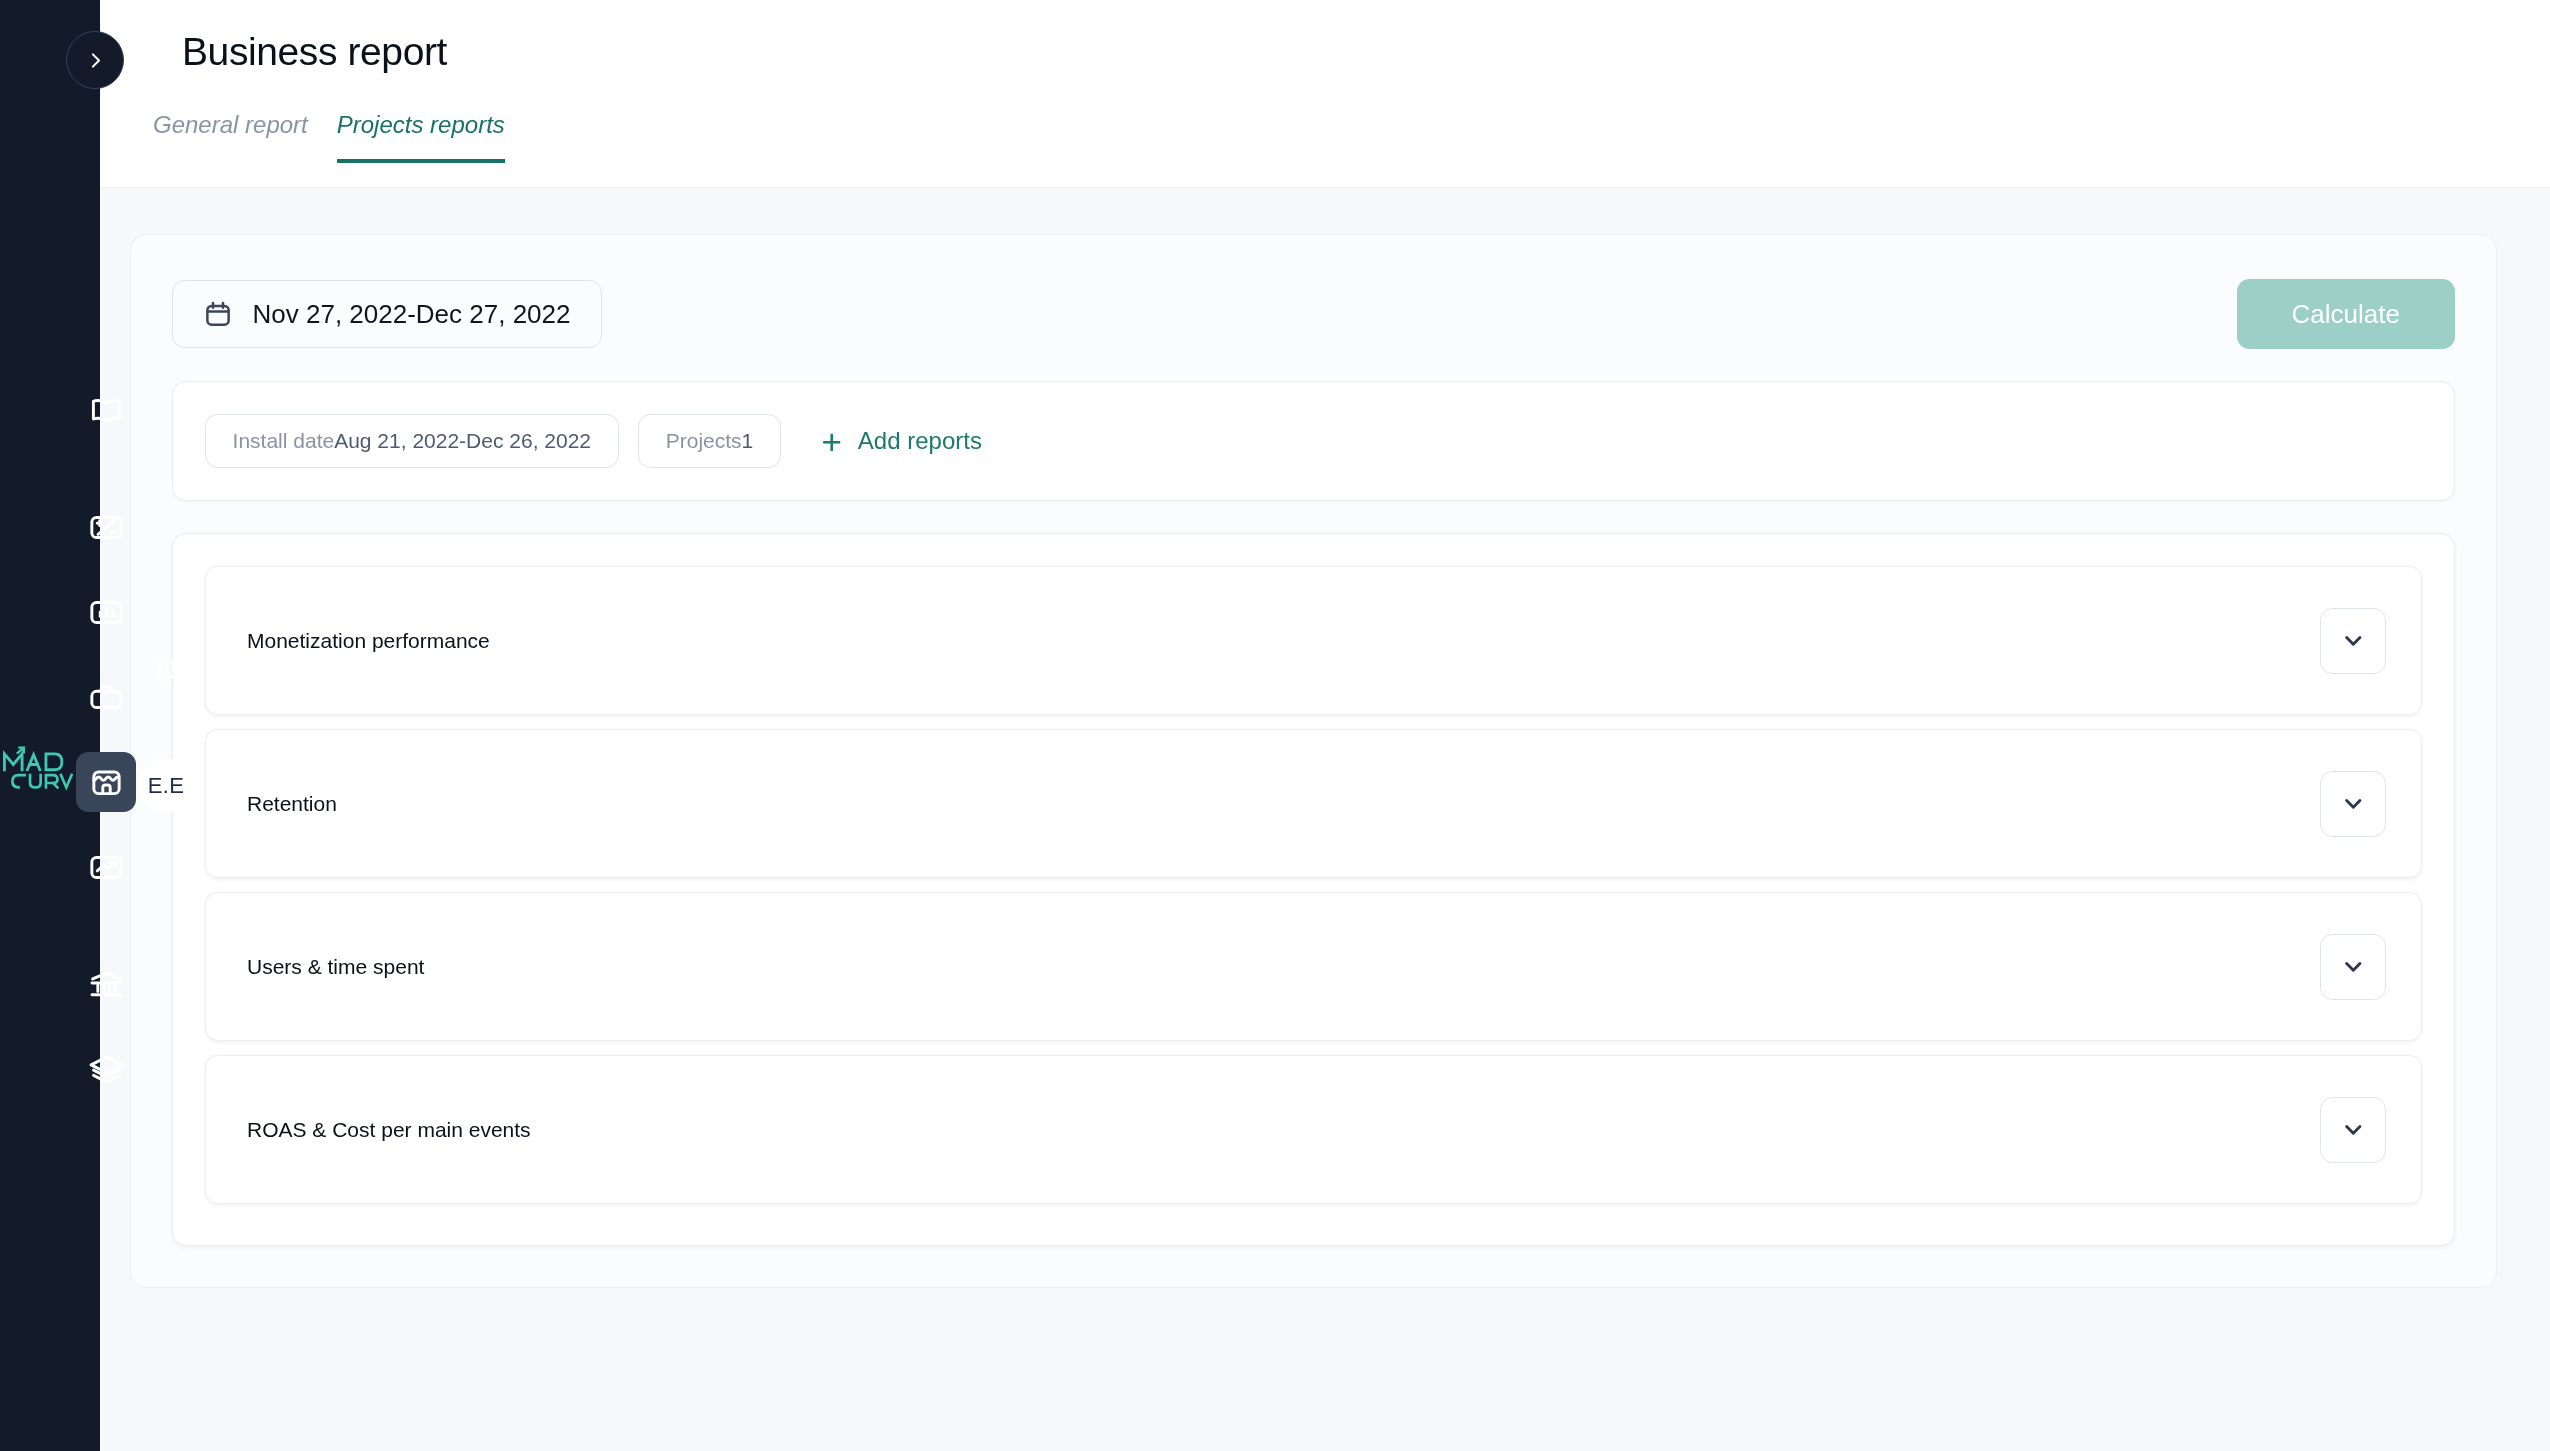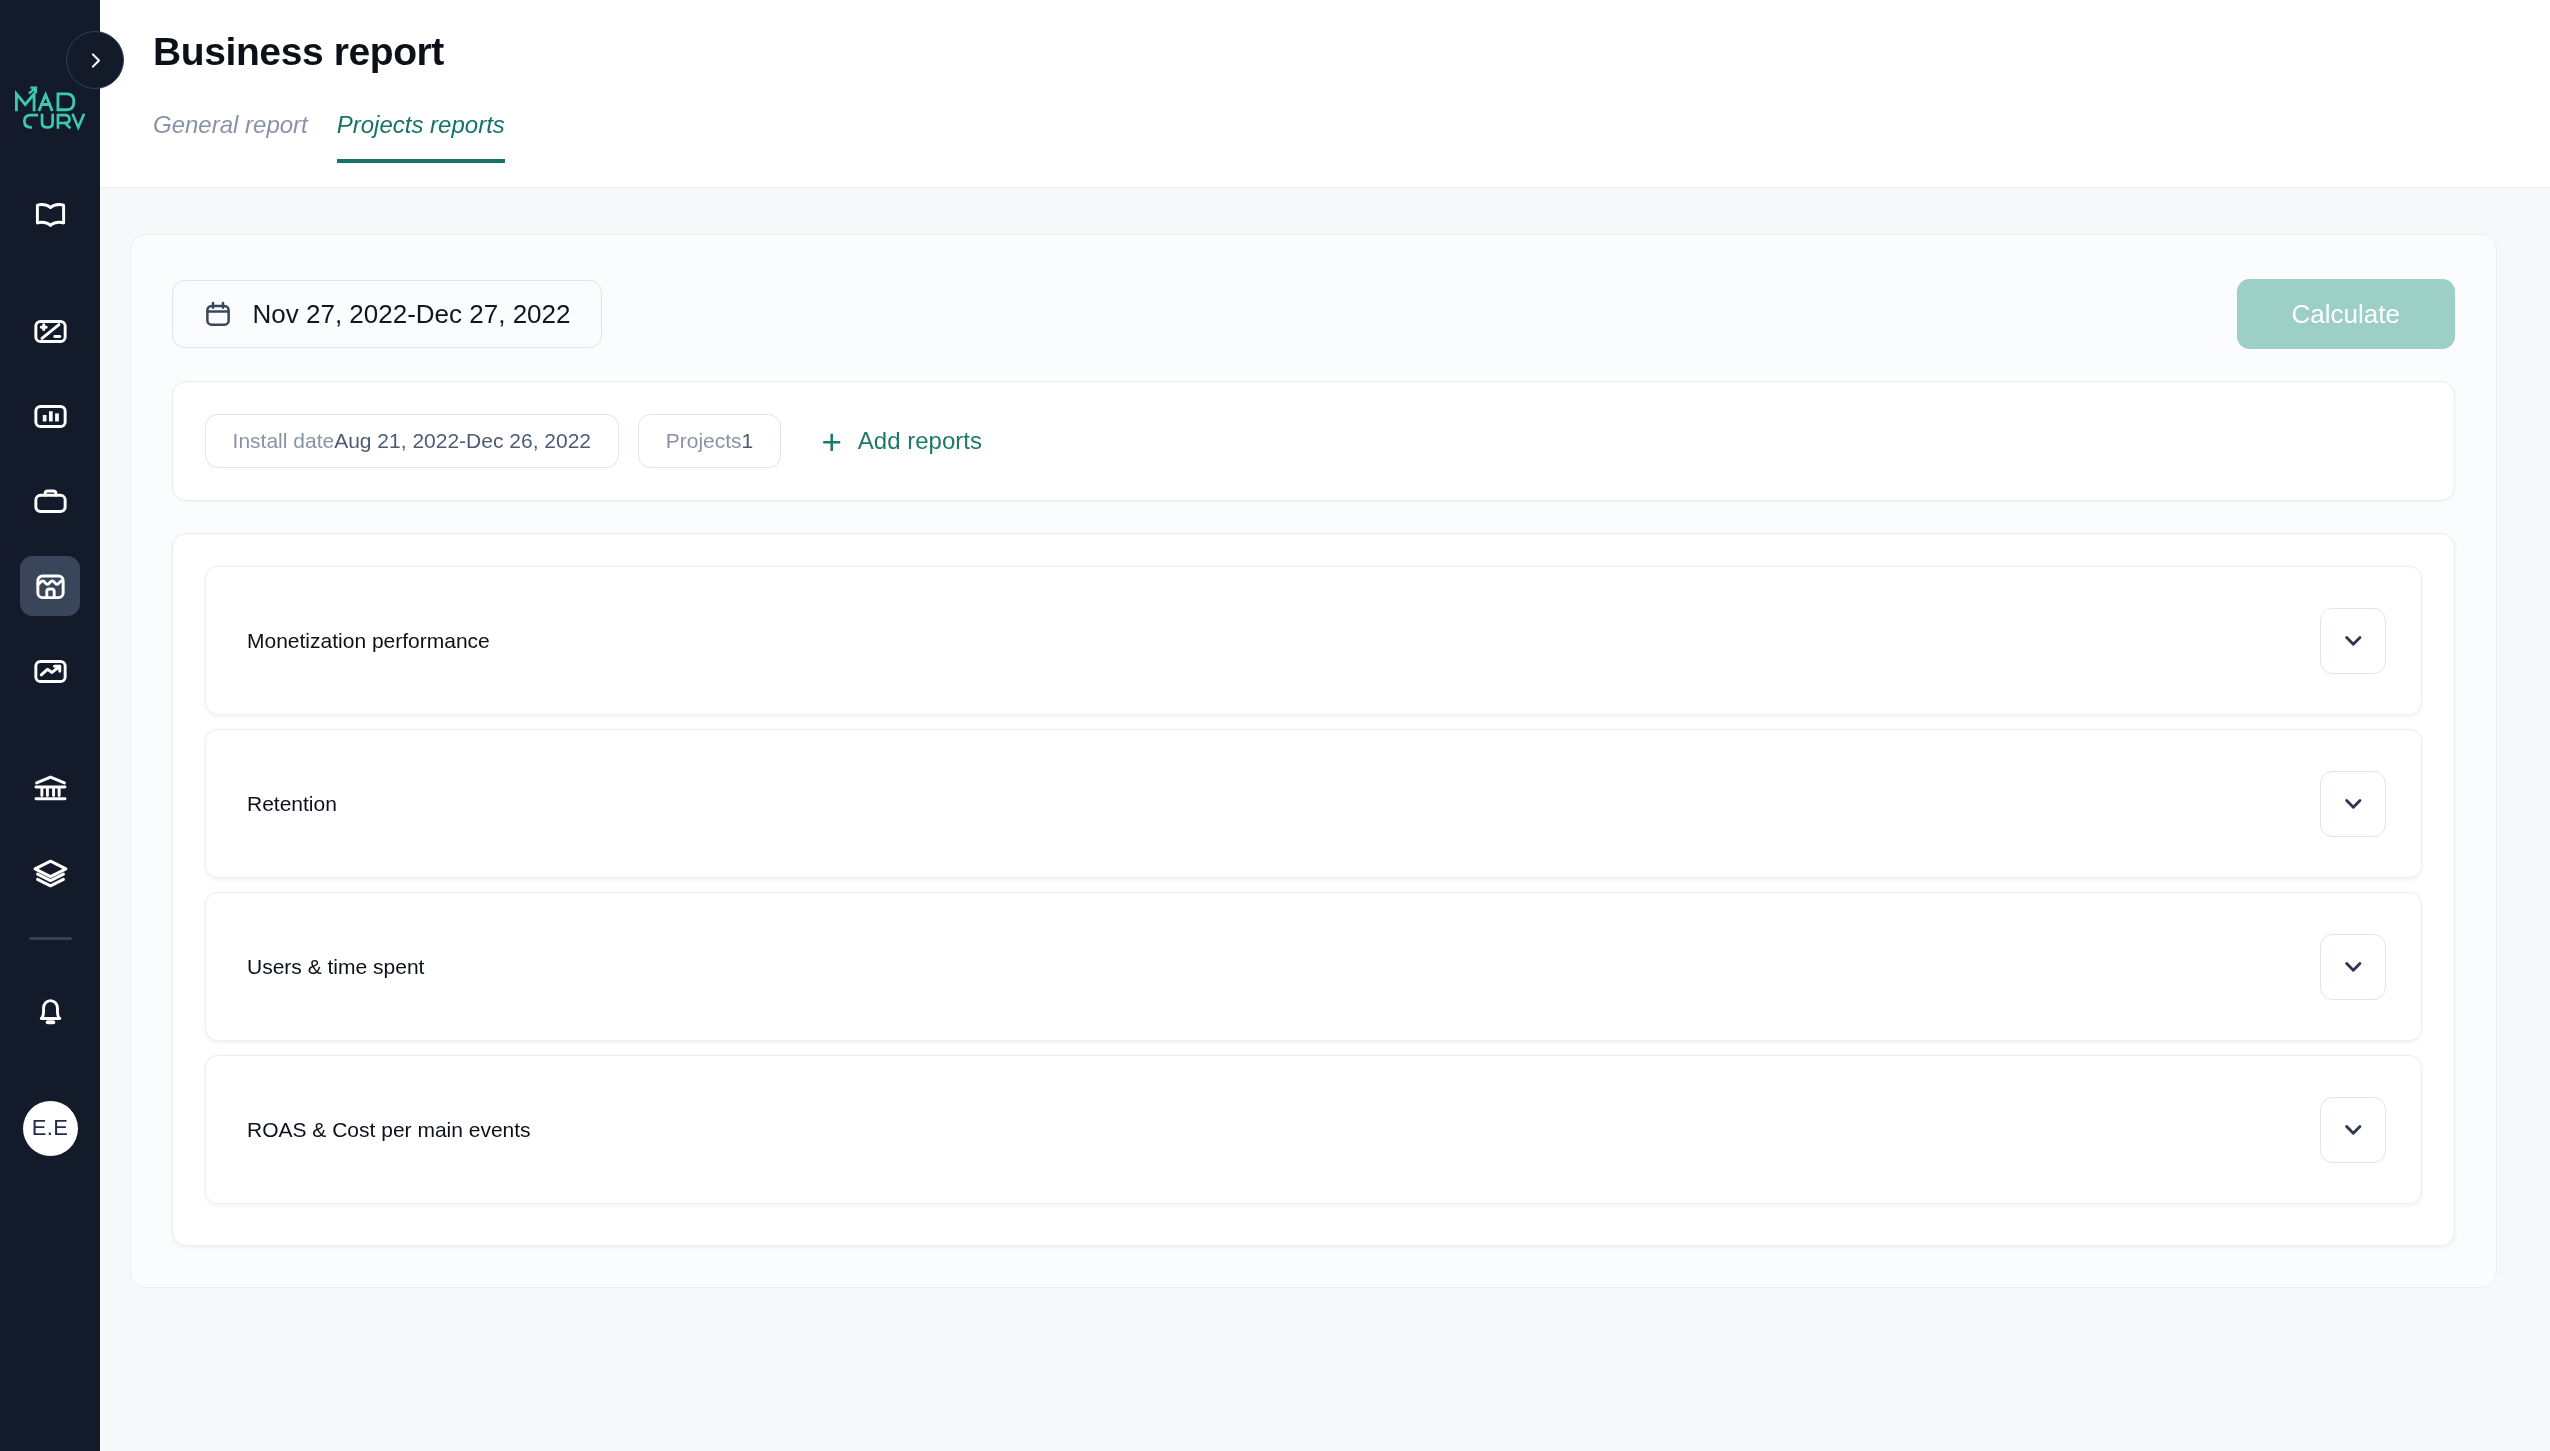--- a/index.html
+++ b/index.html
@@ -9,21 +9,21 @@
     background: #f8f9fb;
     overflow: hidden;
   }
 
   .app { display: flex; width: 2550px; height: 1451px; position: relative; }
 
   
   .sidebar {
     width: 100px; height: 1451px;
     background: #131b2b;
-    display: flex; flex-direction: column; align-items: center;
+    display: flex; align-items: center;
     flex: 0 0 100px;
     position: relative;
   }
   .collapse-btn {
     position: absolute; top: 31px; left: 66px;
     width: 58px; height: 58px; border-radius: 50%;
     background: #131b2b; border: 0.9px solid #33405a;
     display: flex; align-items: center; justify-content: center;
     cursor: pointer; z-index: 20;
   }
@@ -58,21 +58,21 @@
 
   
   .main { flex: 1; height: 1451px; display: flex; flex-direction: column; background: #f7f8fa; }
 
   .topbar {
     background: #ffffff;
     padding: 30px 0 0 53px;
     flex: 0 0 188px;
     border-bottom: 0.9px solid #eceef2;
   }
-  .page-title { font-size: 39px; font-weight: 700; color: #0c1119; letter-spacing: -0.4px; }
+  .page-title { font-size: 39px; font-weight: 400; color: #0c1119; letter-spacing: -0.4px; margin-left: 29px; }
   .tabs { display: flex; gap: 29px; margin-top: 37px; font-style: italic; }
   .tab {
     font-size: 24px; color: #8a93a5; padding-bottom: 19.5px;
     border-bottom: 4.4px solid transparent; cursor: pointer;
   }
   .tab.active { color: #177368; border-bottom-color: #177368; }
 
   .content { flex: 1; padding: 46px 53px 0 30px; }
 
   .panel {

